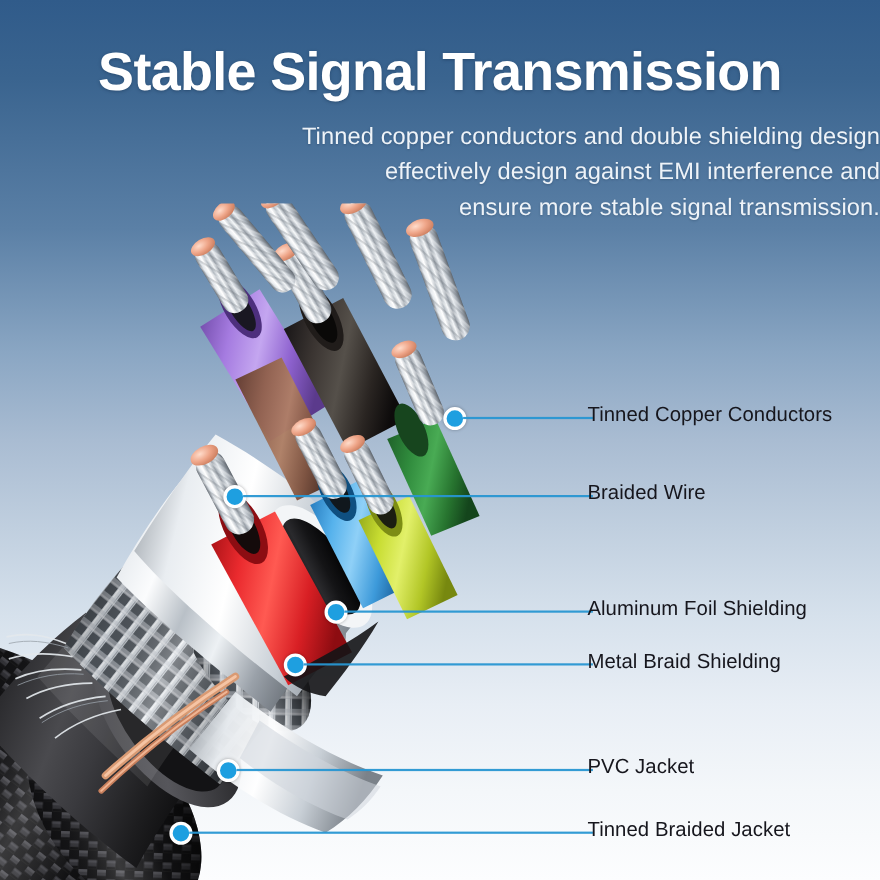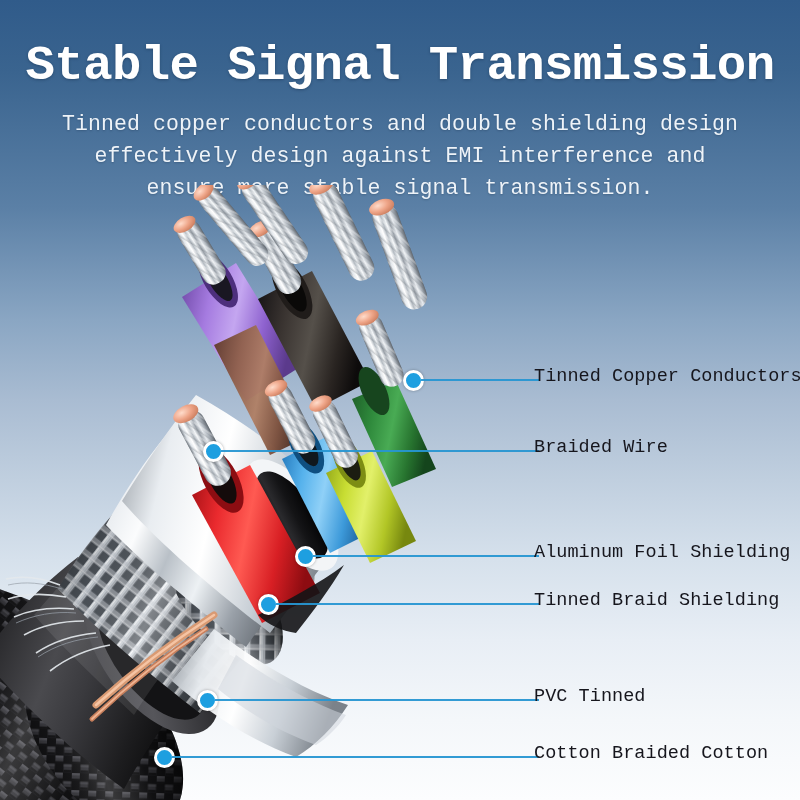--- a/index.html
+++ b/index.html
@@ -13,36 +13,36 @@
       #305b8a 0%,
       #3a648f 9%,
       #5b80a6 26%,
       #8aa6c3 40%,
       #a9bcd2 50%,
       #c0cfdf 60%,
       #d6e1ec 70%,
       #e8eef5 80%,
       #f4f7fa 90%,
       #fcfdfe 100%);
-    font-family:Liberation Mono, monospace;
   }
 
   
   .header{position:absolute;left:0;top:0;width:800px;text-align:center;}
   .title{
     margin:0;padding-top:36px;
     font-size:49px;line-height:60px;font-weight:bold;
     color:#ffffff;letter-spacing:-0.6px;
     text-shadow:0 1px 3px rgba(10,30,55,.35);
   }
   .subtitle{
     margin:0;padding-top:12px;
     font-size:21.5px;line-height:32px;font-weight:400;
     color:#eef3f8;letter-spacing:.1px;
     text-shadow:0 1px 2px rgba(10,30,55,.25);
+    text-align:right;
   }
   .subtitle span{display:block;}
 
   
   .cable-art{position:absolute;left:0;top:185px;width:520px;height:615px;}
   .cable-art svg{display:block;}
 
   
   .callout{position:absolute;height:26px;}
   .callout .dot{
@@ -477,32 +477,32 @@
   </div>
   <div class="callout" style="left:534px;top:540px;">
     <span class="ctext">Aluminum Foil Shielding</span>
   </div>
 
   <div class="callout" style="left:258px;top:591px;">
     <span class="dot"></span>
     <span class="lead" style="left:18px;width:263px;"></span>
   </div>
   <div class="callout" style="left:534px;top:588px;">
-    <span class="ctext">Tinned Braid Shielding</span>
+    <span class="ctext">Metal Braid Shielding</span>
   </div>
 
   <div class="callout" style="left:197px;top:687px;">
     <span class="dot"></span>
     <span class="lead" style="left:18px;width:324px;"></span>
   </div>
   <div class="callout" style="left:534px;top:684px;">
-    <span class="ctext">PVC Tinned</span>
+    <span class="ctext">PVC Jacket</span>
   </div>
 
   <div class="callout" style="left:154px;top:744px;">
     <span class="dot"></span>
     <span class="lead" style="left:18px;width:367px;"></span>
   </div>
   <div class="callout" style="left:534px;top:741px;">
-    <span class="ctext">Cotton Braided Cotton</span>
+    <span class="ctext">Tinned Braided Jacket</span>
   </div>
 
 </div>
 
 </body></html>

